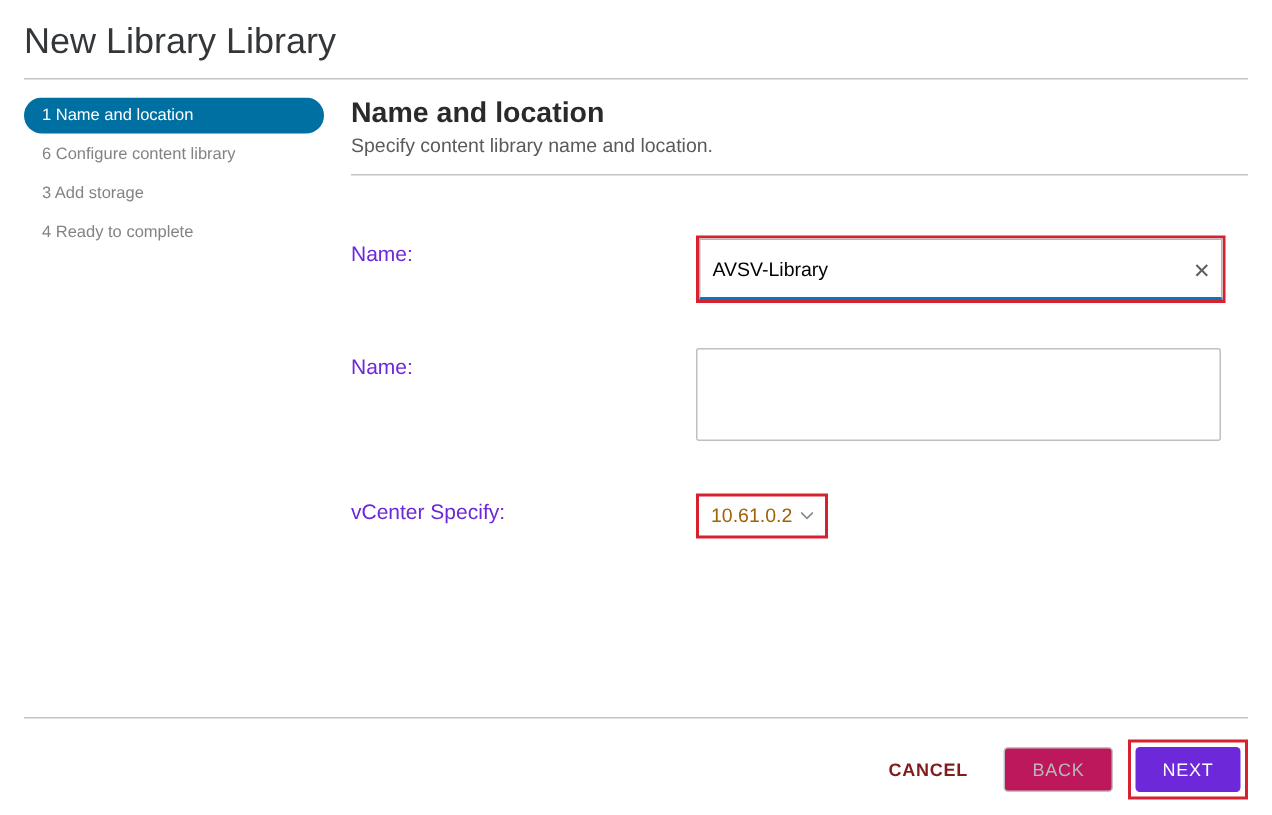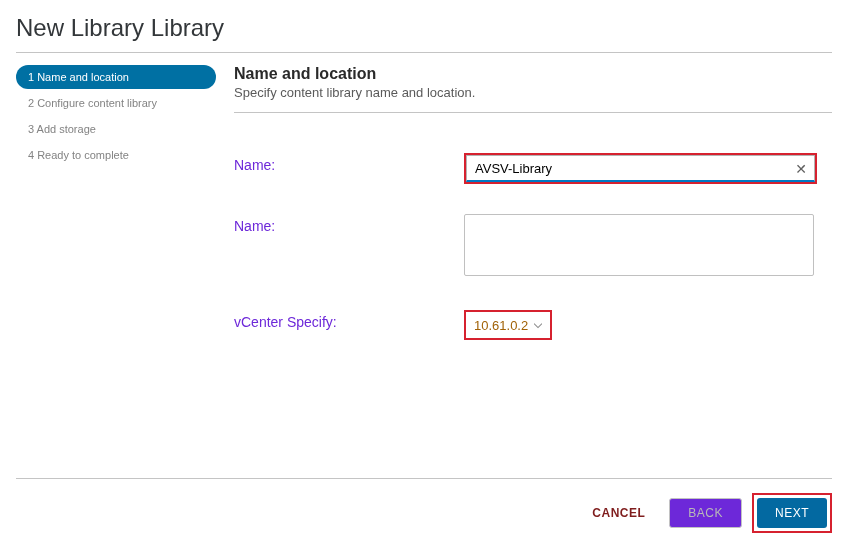--- a/index.html
+++ b/index.html
@@ -50,21 +50,21 @@
       background: #0070a3;
       color: #fff;
       font-weight: 400;
     }
     .content {
       flex: 1;
       display: flex;
       flex-direction: column;
     }
     .content-heading {
-      font-size: 16px;
+      font-size: 19px;
       font-weight: 700;
       color: #2a2a2a;
       margin-bottom: 2px;
     }
     .content-subtitle {
       font-size: 13px;
       color: #5a5a5a;
       padding-bottom: 12px;
       border-bottom: 1px solid #c4c4c4;
       margin-bottom: 40px;
@@ -90,21 +90,21 @@
       display: inline-block;
       width: 353px;
     }
     .name-input {
       width: 100%;
       border: 1px solid #b3b3b3;
       border-bottom: 2px solid #0078c3;
       padding: 4px 28px 4px 8px;
       font-size: 13px;
       outline: none;
-      height: 27px;
+      height: 41px;
     }
     .clear-icon {
       position: absolute;
       right: 8px;
       top: 50%;
       transform: translateY(-50%);
       color: #5f5f5f;
       font-size: 14px;
       cursor: pointer;
       line-height: 1;
@@ -150,57 +150,57 @@
       background: none;
       border: none;
       color: #7f1d1d;
       font-size: 12px;
       font-weight: 600;
       padding: 8px 14px;
       cursor: pointer;
       letter-spacing: 0.5px;
     }
     .btn-back {
-      background: #6d28d9;
+      background: #be185d;
       border: 1px solid #c2c2c2;
       color: #b8b8b8;
       font-size: 12px;
       font-weight: 500;
       padding: 7px 18px;
       border-radius: 3px;
       cursor: default;
       letter-spacing: 0.5px;
     }
     .next-highlight {
       border: 2px solid #d6212f;
       padding: 3px;
       display: inline-block;
     }
     .btn-next {
-      background: #0369a1;
+      background: #6d28d9;
       border: none;
       color: #fff;
       font-size: 12px;
       font-weight: 500;
       padding: 8px 18px;
       border-radius: 3px;
       cursor: pointer;
       letter-spacing: 0.5px;
     }
   </style>
 </head>
 <body>
 
 <div class="dialog">
   <div class="dialog-title">New Library Library</div>
 
   <div class="main-area">
     <div class="sidebar">
       <div class="sidebar-item active">1 Name and location</div>
-      <div class="sidebar-item">2 Configure content library</div>
+      <div class="sidebar-item">6 Configure content library</div>
       <div class="sidebar-item">3 Add storage</div>
       <div class="sidebar-item">4 Ready to complete</div>
     </div>
 
     <div class="content">
       <div class="content-heading">Name and location</div>
       <div class="content-subtitle">Specify content library name and location.</div>
 
       <div class="form-row">
         <div class="form-label">Name:</div>

